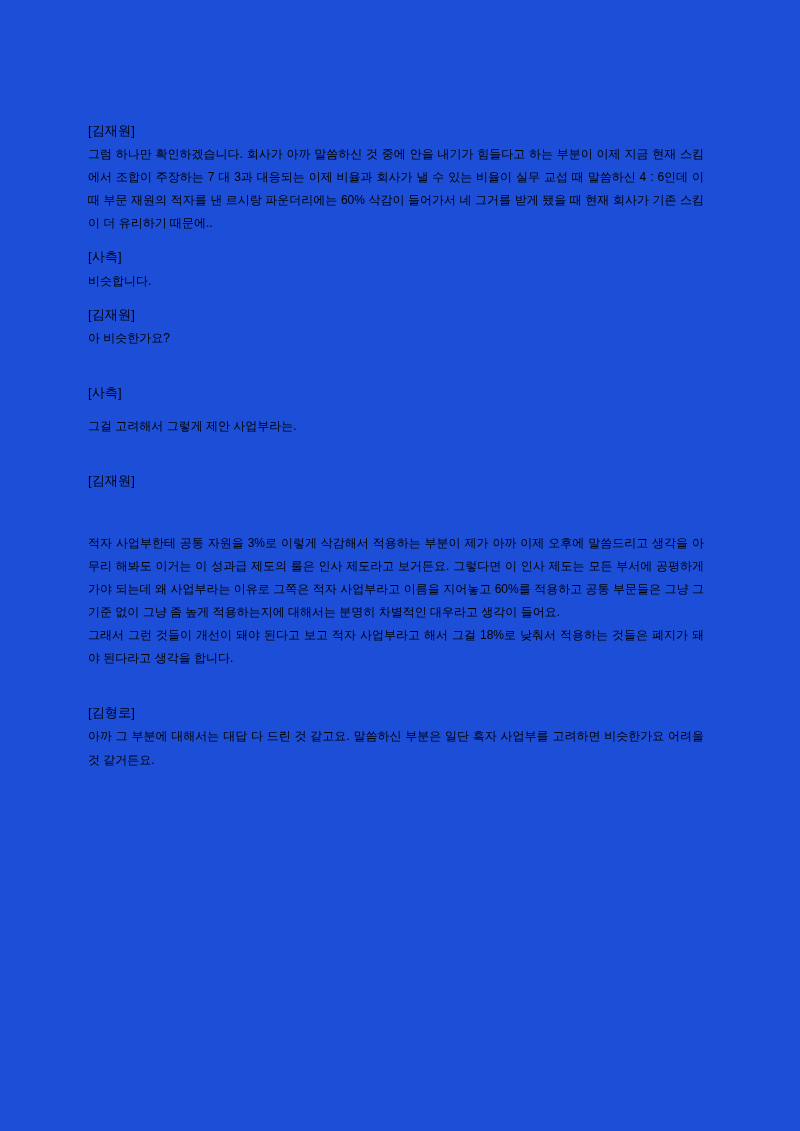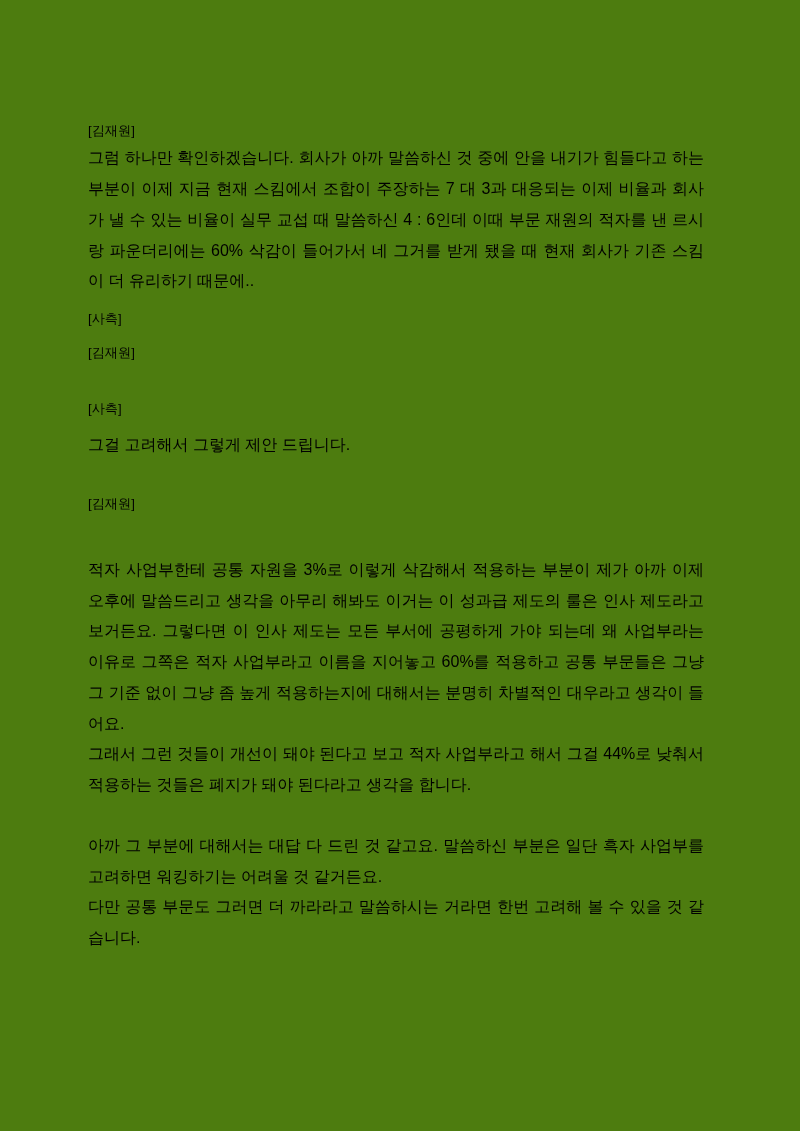--- a/index.html
+++ b/index.html
@@ -11,38 +11,38 @@
     width: 800px;
     height: 1131px;
     font-family: "Liberation Sans", "DejaVu Sans", sans-serif;
     color: #000000;
     overflow: hidden;
   }
   .page {
     position: relative;
     width: 800px;
     height: 1131px;
-    background: #4d7c0f;
+    background: #1d4ed8;
     box-sizing: border-box;
     padding: 118px 96px 0 88px;
   }
   .doc-body {
     font-size: 13.2px;
     line-height: 1.92;
     text-align: justify;
     text-justify: inter-character;
     word-break: break-all;
   }
   .speaker {
     font-size: 13.2px;
     line-height: 1.92;
     margin: 0;
   }
   .para {
-    font-size: 16px;
+    font-size: 12px;
     line-height: 1.92;
     margin: 0;
     text-align: justify;
     text-justify: inter-character;
     word-break: break-all;
   }
   .block {
     margin: 0 0 0 0;
   }
   .gap-small { height: 9px; }
@@ -56,51 +56,53 @@
 
     <div class="block">
       <p class="speaker">[김재원]</p>
       <p class="para">그럼 하나만 확인하겠습니다. 회사가 아까 말씀하신 것 중에 안을 내기가 힘들다고 하는 부분이 이제 지금 현재 스킴에서 조합이 주장하는 7 대 3과 대응되는 이제 비율과 회사가 낼 수 있는 비율이 실무 교섭 때 말씀하신 4 : 6인데 이때 부문 재원의 적자를 낸 르시랑 파운더리에는 60% 삭감이 들어가서 네 그거를 받게 됐을 때 현재 회사가 기존 스킴이 더 유리하기 때문에..</p>
     </div>
 
     <div class="gap-small"></div>
 
     <div class="block">
       <p class="speaker">[사측]</p>
+      <p class="para">비슷합니다.</p>
     </div>
 
     <div class="gap-small"></div>
 
     <div class="block">
       <p class="speaker">[김재원]</p>
+      <p class="para">아 비슷한가요?</p>
     </div>
 
     <div class="gap-large"></div>
 
     <div class="block">
       <p class="speaker">[사측]</p>
       <div class="gap-small"></div>
-      <p class="para">그걸 고려해서 그렇게 제안 드립니다.</p>
+      <p class="para">그걸 고려해서 그렇게 제안 사업부라는.</p>
     </div>
 
     <div class="gap-large"></div>
 
     <div class="block">
       <p class="speaker">[김재원]</p>
       <div class="gap-small"></div>
     </div>
 
     <div class="gap-large"></div>
 
     <div class="block">
       <p class="para">적자 사업부한테 공통 자원을 3%로 이렇게 삭감해서 적용하는 부분이 제가 아까 이제 오후에 말씀드리고 생각을 아무리 해봐도 이거는 이 성과급 제도의 룰은 인사 제도라고 보거든요. 그렇다면 이 인사 제도는 모든 부서에 공평하게 가야 되는데 왜 사업부라는 이유로 그쪽은 적자 사업부라고 이름을 지어놓고 60%를 적용하고 공통 부문들은 그냥 그 기준 없이 그냥 좀 높게 적용하는지에 대해서는 분명히 차별적인 대우라고 생각이 들어요.</p>
-      <p class="para">그래서 그런 것들이 개선이 돼야 된다고 보고 적자 사업부라고 해서 그걸 44%로 낮춰서 적용하는 것들은 폐지가 돼야 된다라고 생각을 합니다.</p>
+      <p class="para">그래서 그런 것들이 개선이 돼야 된다고 보고 적자 사업부라고 해서 그걸 18%로 낮춰서 적용하는 것들은 폐지가 돼야 된다라고 생각을 합니다.</p>
     </div>
 
     <div class="gap-large"></div>
 
     <div class="block">
-      <p class="para">아까 그 부분에 대해서는 대답 다 드린 것 같고요. 말씀하신 부분은 일단 흑자 사업부를 고려하면 워킹하기는 어려울 것 같거든요.</p>
-      <p class="para">다만 공통 부문도 그러면 더 까라라고 말씀하시는 거라면 한번 고려해 볼 수 있을 것 같습니다.</p>
+      <p class="speaker">[김형로]</p>
+      <p class="para">아까 그 부분에 대해서는 대답 다 드린 것 같고요. 말씀하신 부분은 일단 흑자 사업부를 고려하면 비슷한가요 어려울 것 같거든요.</p>
     </div>
 
   </div>
 </div>
 
 </body></html>

